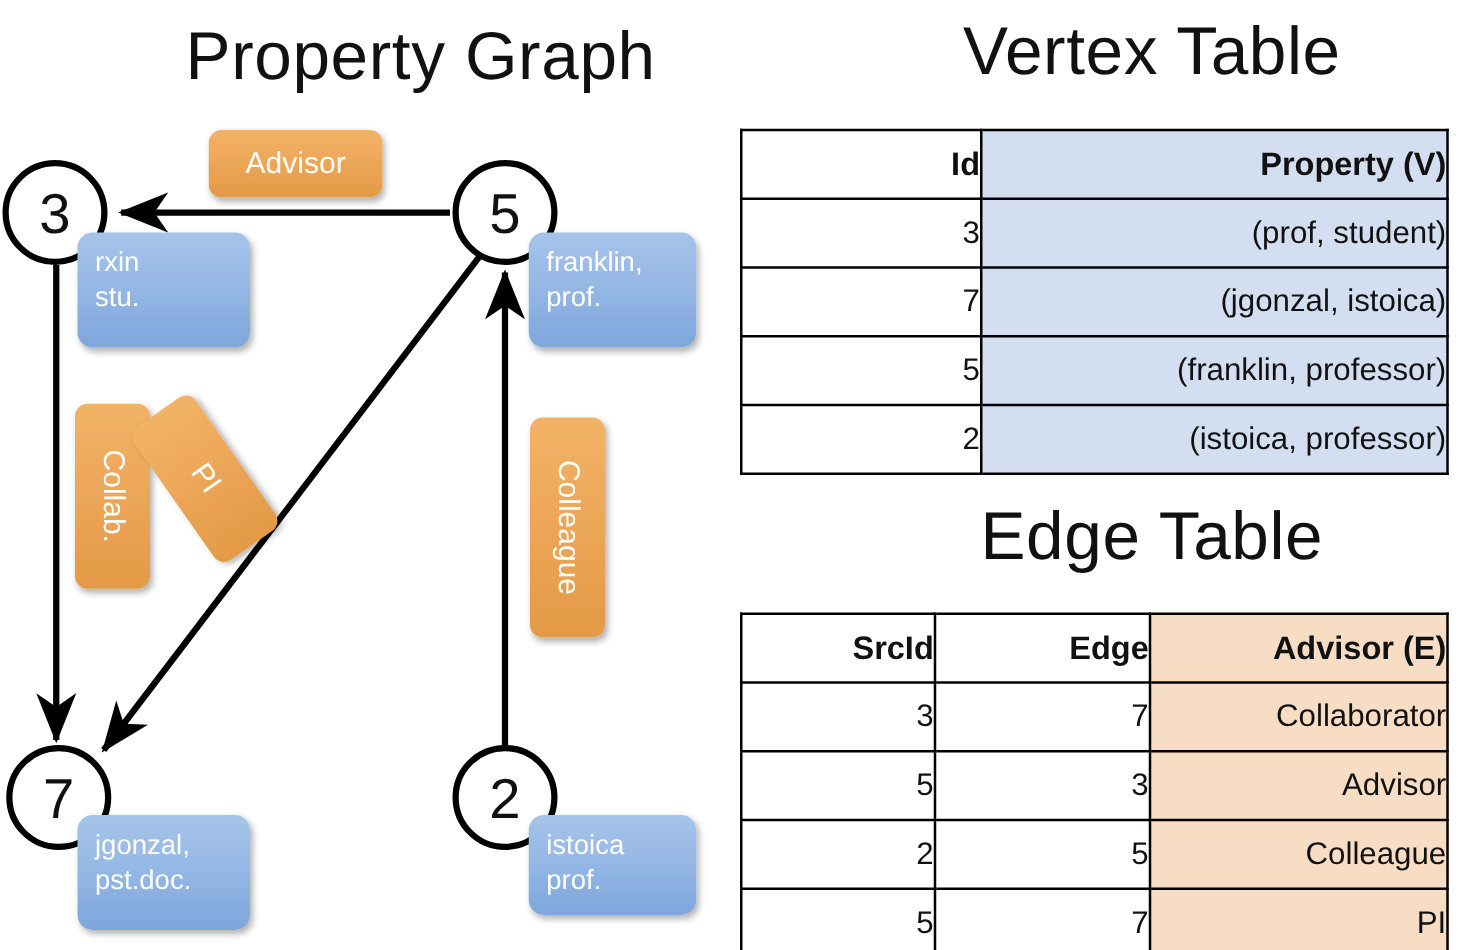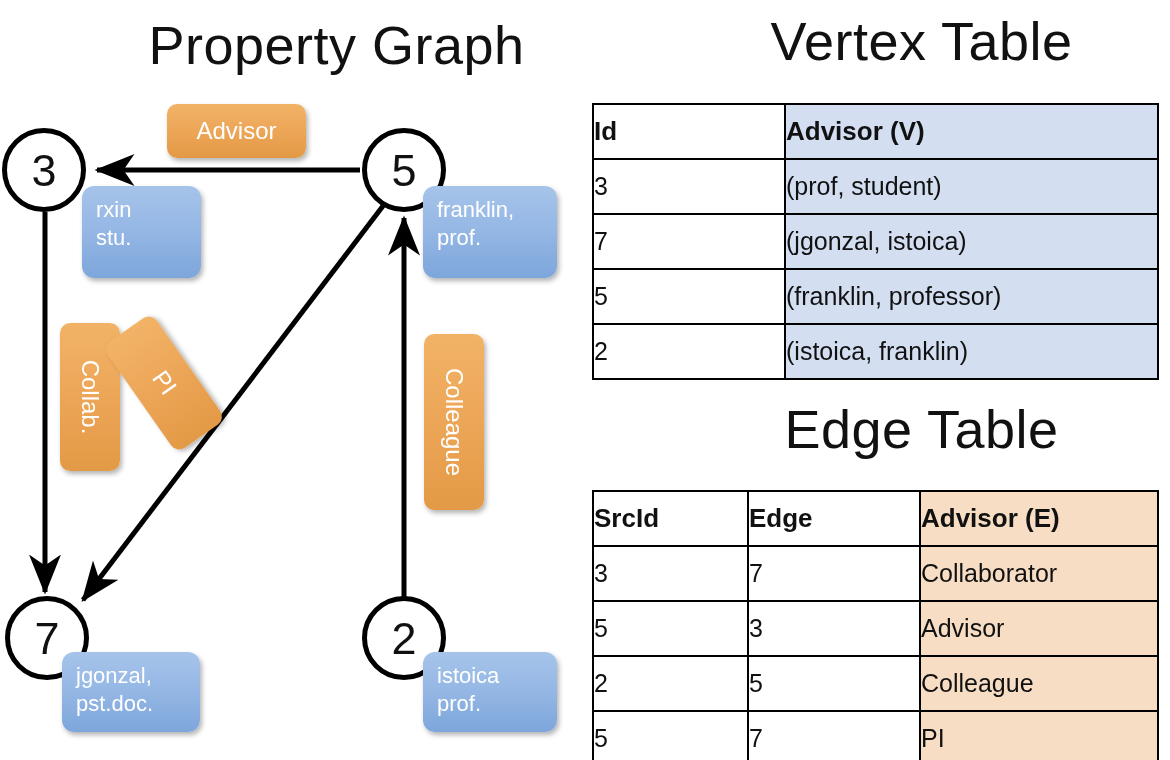--- a/index.html
+++ b/index.html
@@ -71,23 +71,23 @@
     box-shadow: 2px 3px 5px rgba(0,0,0,0.30);
     color: #ffffff;
     font-family: "Liberation Sans", sans-serif;
     font-weight: 400;
     font-size: 22px;
     line-height: 1.28;
     padding: 10px 14px;
     box-sizing: border-box;
     z-index: 6;
   }
-  #prop-rxin     { left: 62px;  top: 186px; width: 119px; height: 92px; margin-left: 20px; }
+  #prop-rxin     { left: 62px;  top: 186px; width: 138px; height: 92px; }
   #prop-franklin { left: 423px; top: 186px; width: 134px; height: 92px; }
-  #prop-jgonzal  { left: 62px;  top: 652px; width: 138px; height: 80px; }
+  #prop-jgonzal  { left: 62px;  top: 652px; width: 138px; height: 92px; }
   #prop-istoica  { left: 423px; top: 652px; width: 134px; height: 80px; }
 
   
   .edge-label {
     position: absolute;
     border-radius: 10px;
     background: linear-gradient(to bottom, #f2b367 0%, #eda759 45%, #e39a46 100%);
     box-shadow: 2px 3px 5px rgba(0,0,0,0.30);
     color: #ffffff;
     font-family: "Liberation Sans", sans-serif;
@@ -128,21 +128,21 @@
   
   .data-table {
     position: absolute;
     border-collapse: collapse;
     table-layout: fixed;
     font-family: "Liberation Sans", sans-serif;
     font-weight: 300;
   }
   .data-table td, .data-table th {
     border: 2px solid #000;
-    text-align: left;
+    text-align: right;
     font-weight: 300;
     font-size: 25px;
     color: #111;
     padding: 0;
     height: 46px;
     vertical-align: middle;
   }
   .data-table th {
     font-weight: bold;
     font-size: 26px;
@@ -236,39 +236,39 @@
 </div>
 
 <table class="data-table" id="vertex-table">
   <colgroup>
       <col class="c-id">
       <col class="c-prop">
     </colgroup>
   <thead>
     <tr>
       <th>Id</th>
-      <th class="cell-prop">Advisor (V)</th>
+      <th class="cell-prop">Property (V)</th>
     </tr>
   </thead>
   <tbody>
     <tr>
       <td>3</td>
       <td class="cell-prop">(prof, student)</td>
     </tr>
     <tr>
       <td>7</td>
       <td class="cell-prop">(jgonzal, istoica)</td>
     </tr>
     <tr>
       <td>5</td>
       <td class="cell-prop">(franklin, professor)</td>
     </tr>
     <tr>
       <td>2</td>
-      <td class="cell-prop">(istoica, franklin)</td>
+      <td class="cell-prop">(istoica, professor)</td>
     </tr>
   </tbody>
 </table>
 
 <table class="data-table" id="edge-table">
   <colgroup>
       <col class="c-src">
       <col class="c-dst">
       <col class="c-prop">
     </colgroup>

